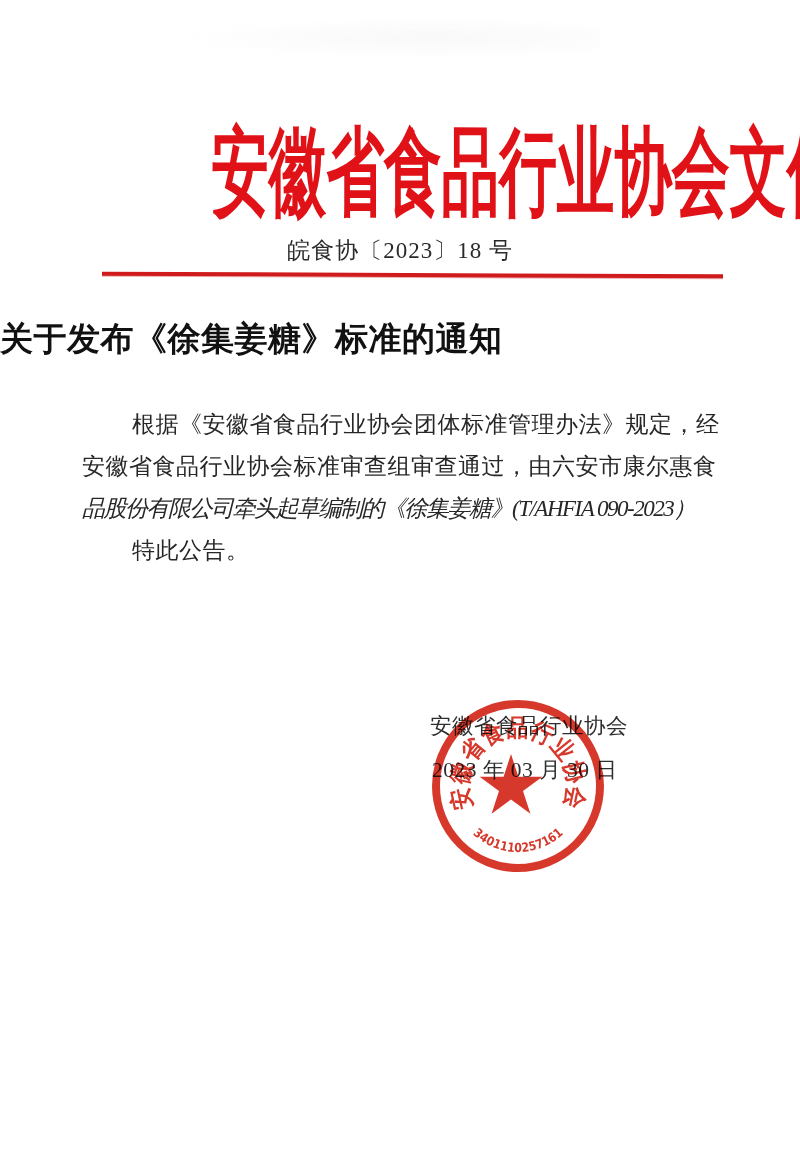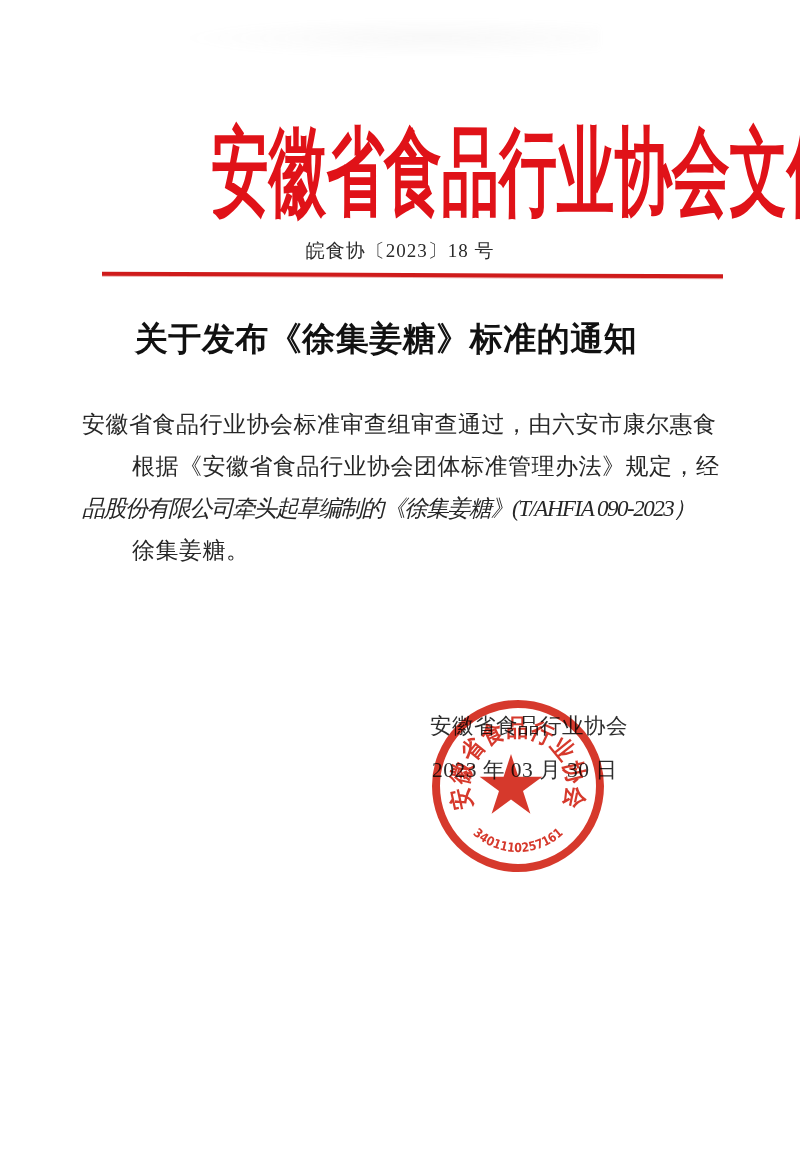--- a/index.html
+++ b/index.html
@@ -20,35 +20,35 @@
     white-space:nowrap;
   }
   .header-title .squeeze {
     display:inline-block;
     transform:scaleX(0.60);
     transform-origin:center center;
   }
   
   .doc-number {
     position:absolute; top:236px; left:0; width:800px;
-    text-align:center; font-size:19px; line-height:30px;
+    text-align:center; font-size:23px; line-height:30px;
     letter-spacing:1px; color:#2a2a2a; white-space:nowrap;
   }
   
   .red-rule {
     position:absolute; left:102px; top:273px;
     width:621px; height:4px;
     background:#cf1b1b;
     transform:rotate(0.25deg);
     box-shadow:0 1px 0 rgba(207,27,27,0.35);
   }
   
   .subject-title {
     position:absolute; top:320px; left:0; width:772px;
-    text-align:center;
+    text-align:left;
     font-family:"Liberation Sans","DejaVu Sans",sans-serif;
     font-size:33px; font-weight:bold; line-height:38px;
     color:#111; letter-spacing:0.5px; white-space:nowrap;
   }
   
   .body-block {
     position:absolute; left:82px; top:404px; width:718px;
   }
   .body-line {
     height:42px; line-height:42px;
@@ -102,24 +102,24 @@
     <span class="squeeze">安徽省食品行业协会文件</span>
   </div>
 
   <div class="doc-number">皖食协〔2023〕18 号</div>
 
   <div class="red-rule"></div>
 
   <div class="subject-title">关于发布《徐集姜糖》标准的通知</div>
 
   <div class="body-block">
+    <div class="body-line indent">根据《安徽省食品行业协会团体标准管理办法》规定，经</div>
     <div class="body-line">安徽省食品行业协会标准审查组审查通过，由六安市康尔惠食</div>
-    <div class="body-line indent">根据《安徽省食品行业协会团体标准管理办法》规定，经</div>
     <div class="body-line tight">品股份有限公司牵头起草编制的《徐集姜糖》(T/AHFIA 090-2023）</div>
-    <div class="body-line indent">徐集姜糖。</div>
+    <div class="body-line indent">特此公告。</div>
   </div>
 
   <div class="sig-org">安徽省食品行业协会</div>
   <div class="sig-date">2023 年 03 月 30 日</div>
 
   <svg class="seal" viewBox="0 0 200 200" xmlns="http://www.w3.org/2000/svg">
     <defs>
       <path id="sealArcTop" d="M 54.7 121.1 A 50 50 0 1 1 145.3 121.1" fill="none"></path>
       <path id="sealArcBottom" d="M 53.3 146.7 A 66 66 0 0 0 146.7 146.7" fill="none"></path>
     </defs>

